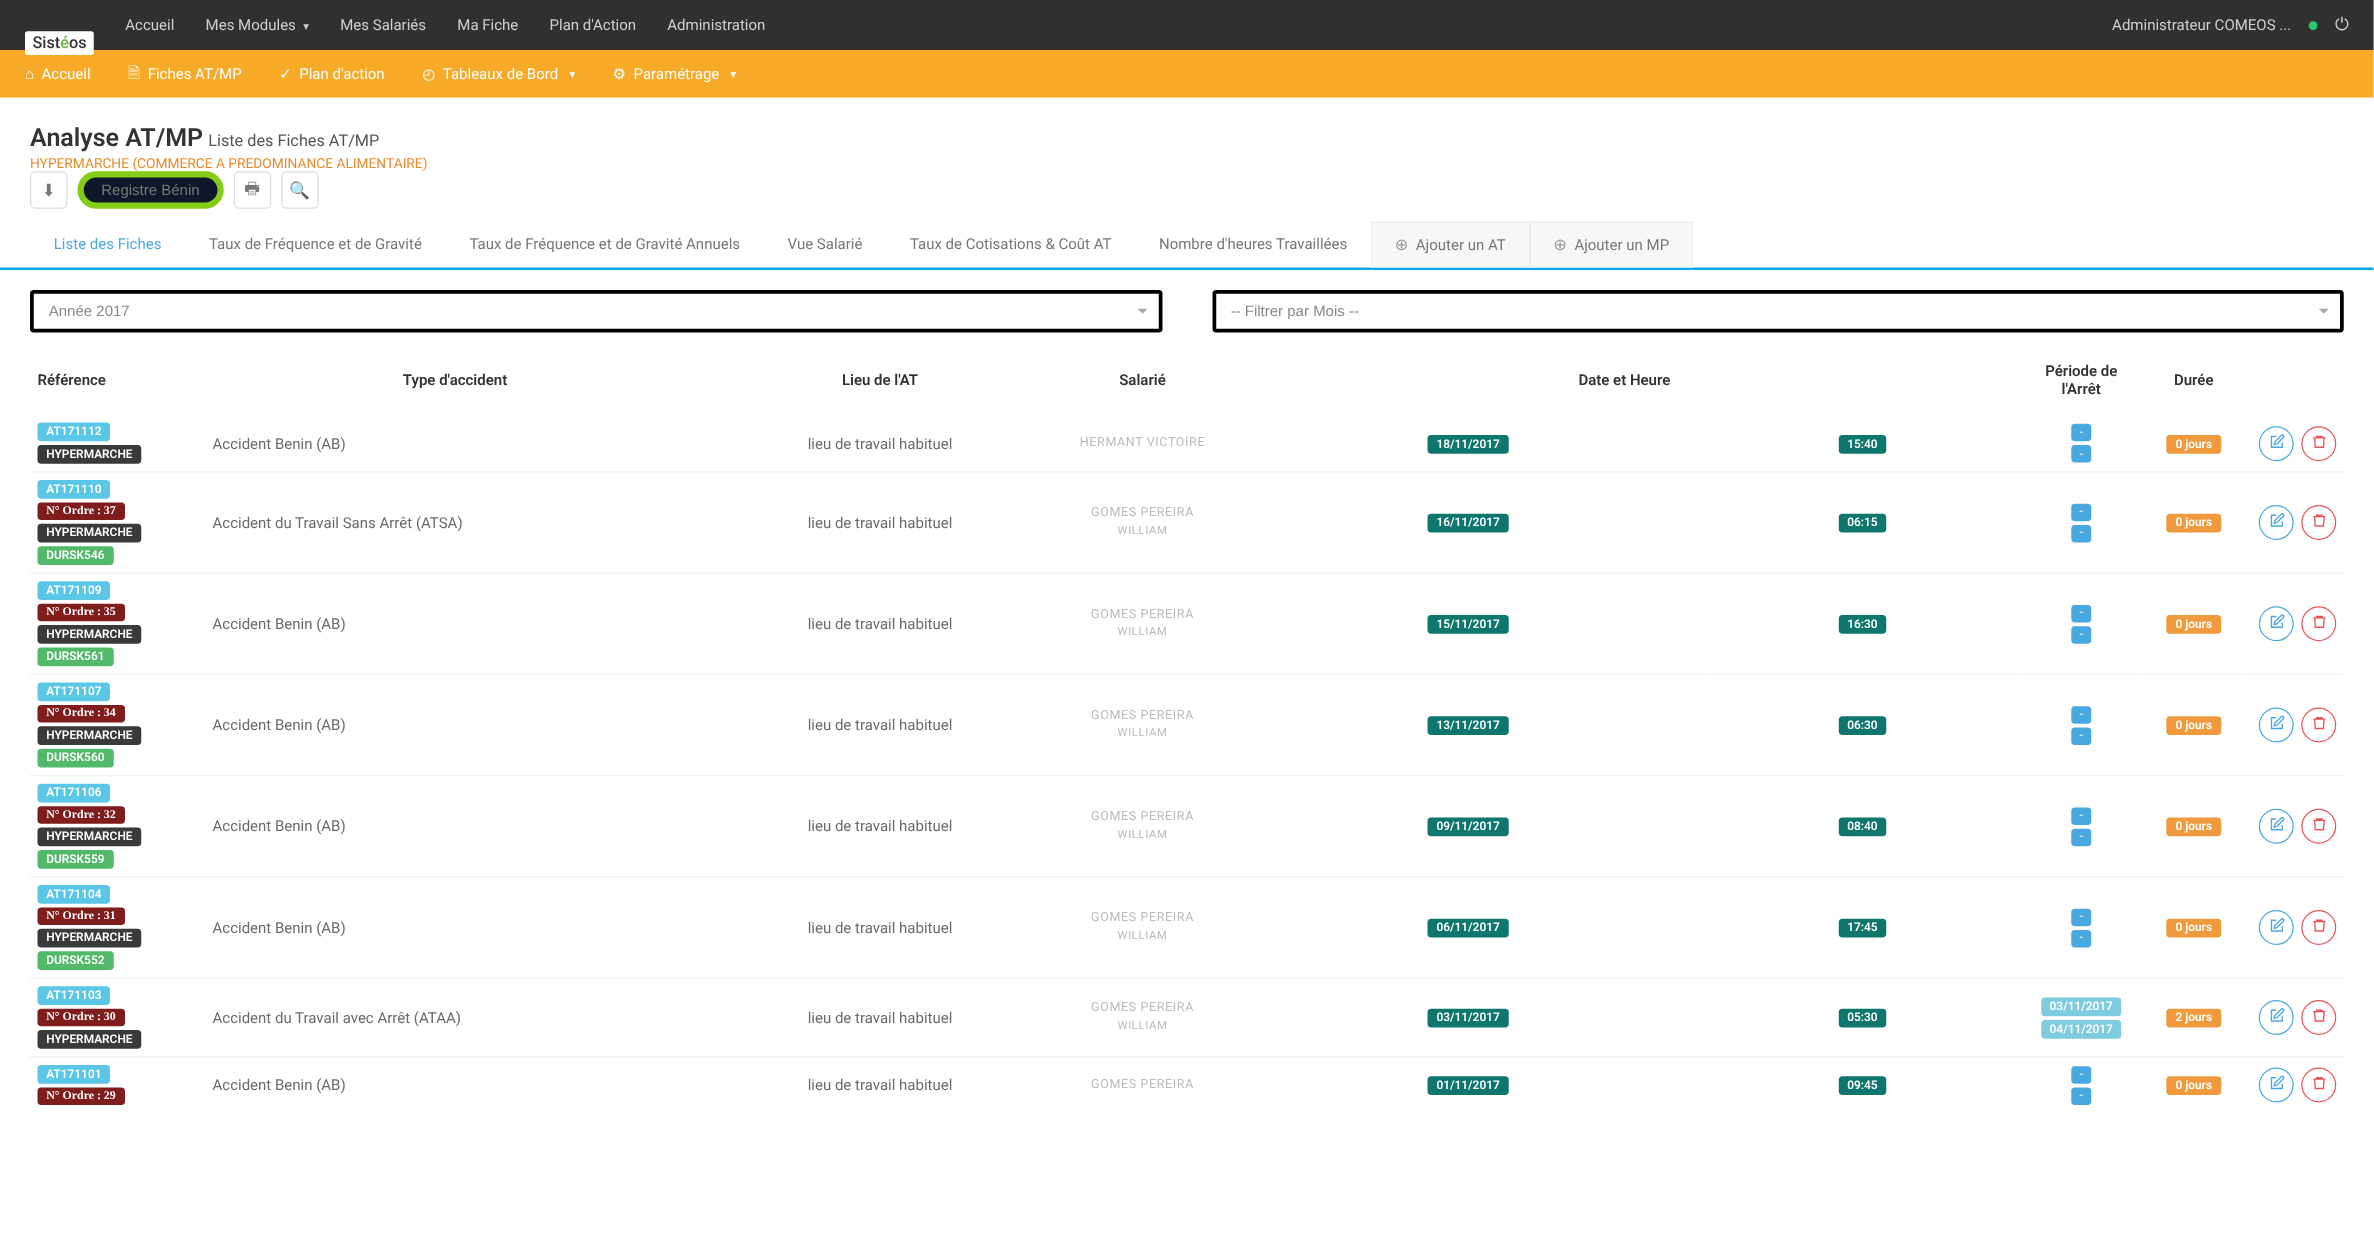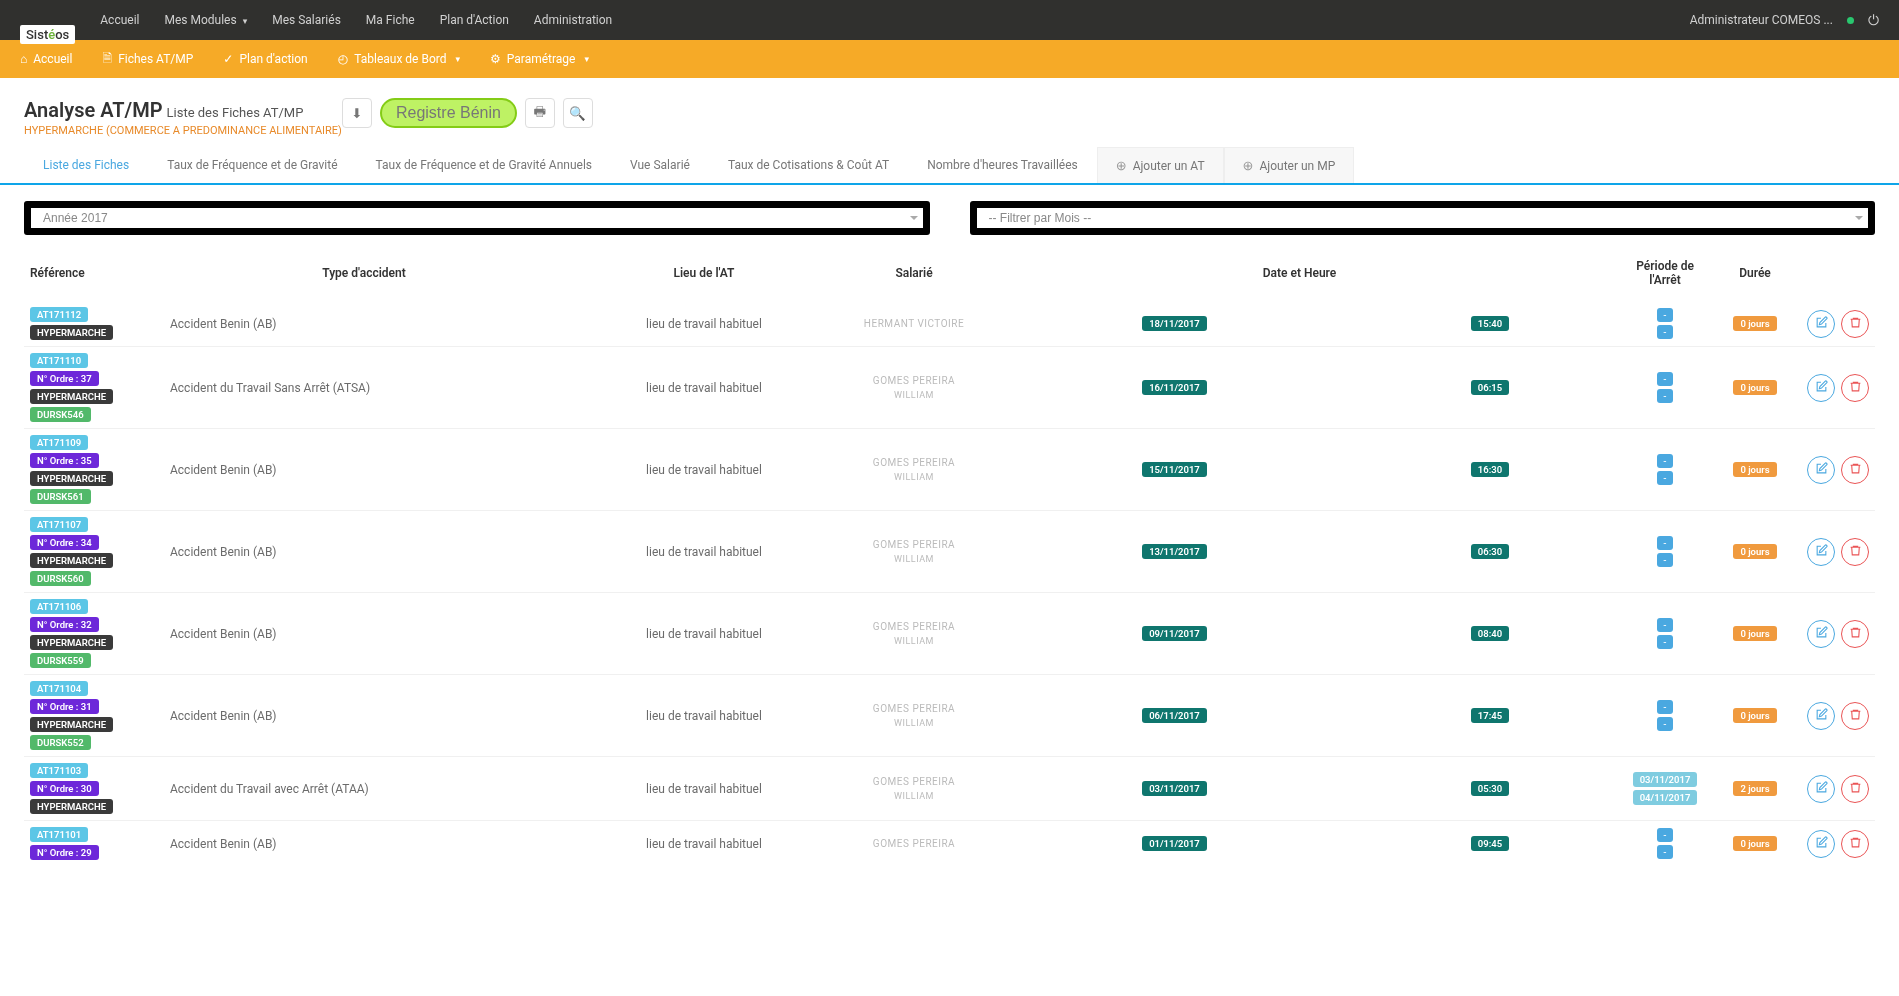--- a/index.html
+++ b/index.html
@@ -15,53 +15,53 @@
 .topnav-right { display: flex; align-items: center; gap: 14px; }
 .status-dot { width: 7px; height: 7px; border-radius: 50%; background: #29c76f; display: inline-block; }
 .chev { font-size: 9px; margin-left: 3px; }
 
 
 .subnav { background: #f6aa27; height: 38px; display: flex; align-items: center; padding: 0 20px; gap: 30px; }
 .subnav a { color: #fff; text-decoration: none; font-size: 12px; display: flex; align-items: center; gap: 6px; }
 .subnav .icon { font-size: 12px; }
 
 
-.page-header { padding: 20px 24px 10px; display: flex; align-items: flex-start; }
+.page-header { padding: 20px 24px 10px; display: flex; align-items: flex-start; flex-direction: column; }
 .page-title { font-size: 20px; font-weight: 600; color: #333; }
 .page-subtitle { font-size: 13px; font-weight: 400; color: #555; margin-left: 4px; }
 .page-meta { color: #e88a2a; font-size: 11px; margin-top: 2px; }
 .header-actions { display: flex; align-items: center; gap: 8px; }
 .btn-icon { width: 30px; height: 30px; border: 1px solid #ddd; border-radius: 4px; background: #fff; display: flex; align-items: center; justify-content: center; cursor: pointer; color: #777; }
-.btn-outline { height: 30px; padding: 0 14px; border: 2px solid #84cc16; border-radius: 15px; background: #bef264; cursor: pointer; color: #777; font-size: 16px; }
+.btn-outline { height: 30px; padding: 0 14px; border: 5px solid #84cc16; border-radius: 15px; background: #0f172a; cursor: pointer; color: #777; font-size: 12px; }
 
 
 .tabs { display: flex; border-bottom: 2px solid #0ea5e9; padding: 0 24px; gap: 0; }
 .tab { padding: 10px 18px; font-size: 12px; color: #777; cursor: pointer; border: 1px solid transparent; border-bottom: none; }
 .tab.active { color: #4aa8e0; }
 .tab.add { background: #f7f7f7; border: 1px solid #eee; border-bottom: none; color: #777; display: flex; align-items: center; gap: 6px; }
 .tab.add .plus { color: #999; font-size: 13px; }
 
 
 .filters { display: flex; gap: 40px; padding: 16px 24px; }
 .filter { flex: 1; position: relative; }
-.filter-input { width: 100%; height: 34px; border: 7px solid #000000; border-radius: 3px; padding: 0 30px 0 12px; font-size: 12px; color: #888; background: #fff; }
+.filter-input { width: 100%; height: 34px; border: 3px solid #000000; border-radius: 3px; padding: 0 30px 0 12px; font-size: 12px; color: #888; background: #fff; }
 .filter::after { content: ""; position: absolute; right: 12px; top: 15px; width: 0; height: 0; border-left: 4px solid transparent; border-right: 4px solid transparent; border-top: 4px solid #aaa; }
 
 
 .table { width: calc(100% - 48px); margin: 0 24px; border-collapse: collapse; }
 .table th { text-align: left; font-weight: 600; font-size: 12px; color: #333; padding: 8px 6px 14px; }
 .table th.center { text-align: center; }
 .table td { padding: 6px 6px; vertical-align: middle; font-size: 12px; color: #6b6b6b; border-top: 1px solid #f0f0f0; }
 .table tr:first-child td { border-top: none; }
 .table td.center { text-align: center; }
 
 .badge-col { display: flex; flex-direction: column; gap: 3px; align-items: flex-start; }
 .badge { display: inline-block; padding: 2px 7px; border-radius: 3px; font-size: 9.5px; font-weight: 600; color: #fff; white-space: nowrap; }
 .badge-blue { background: #5cc6e6; }
-.badge-navy { background: #6d28d9; }
+.badge-navy { background: #7f1d1d; font-family: Liberation Serif, serif; }
 .badge-dark { background: #3a3a3a; }
 .badge-green { background: #52b96a; }
 .badge-teal { background: #0f766e; }
 .badge-orange { background: #f09a3e; }
 .badge-lightblue { background: #7fcce0; }
 
 .salarie { font-size: 10px; color: #bbb; text-align: center; letter-spacing: 0.5px; line-height: 1.4; filter: blur(0.6px); }
 .salarie .l2 { font-size: 9px; }
 
 .period { display: flex; flex-direction: column; gap: 3px; align-items: center; }

